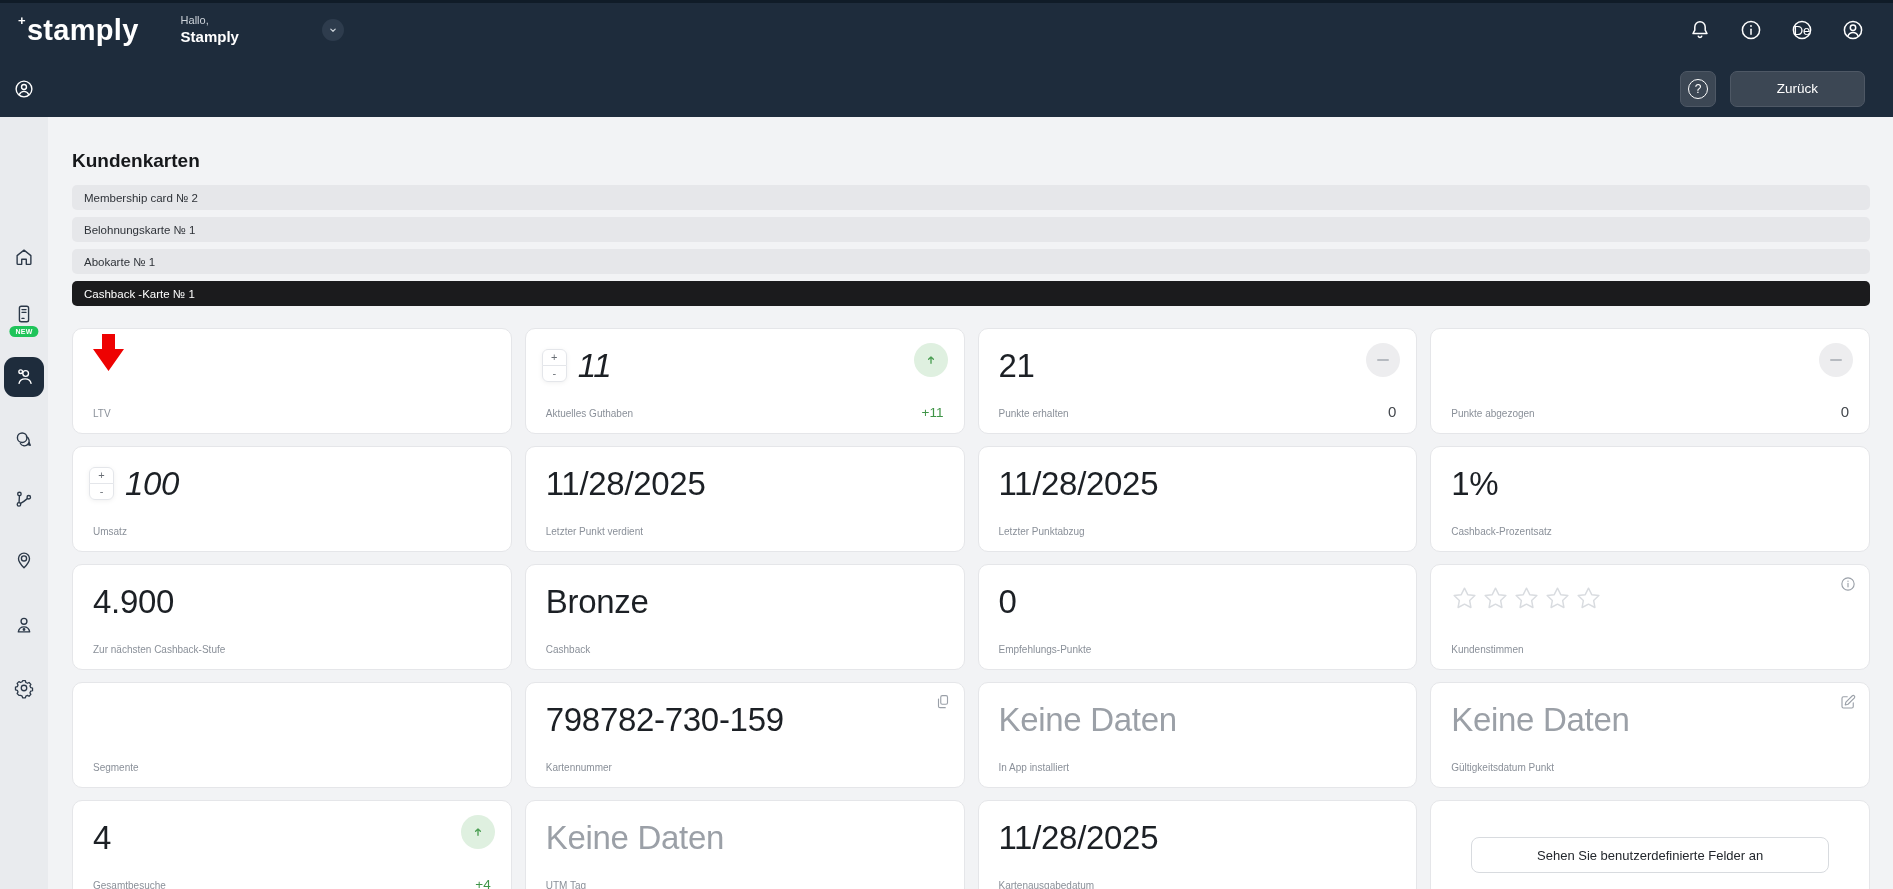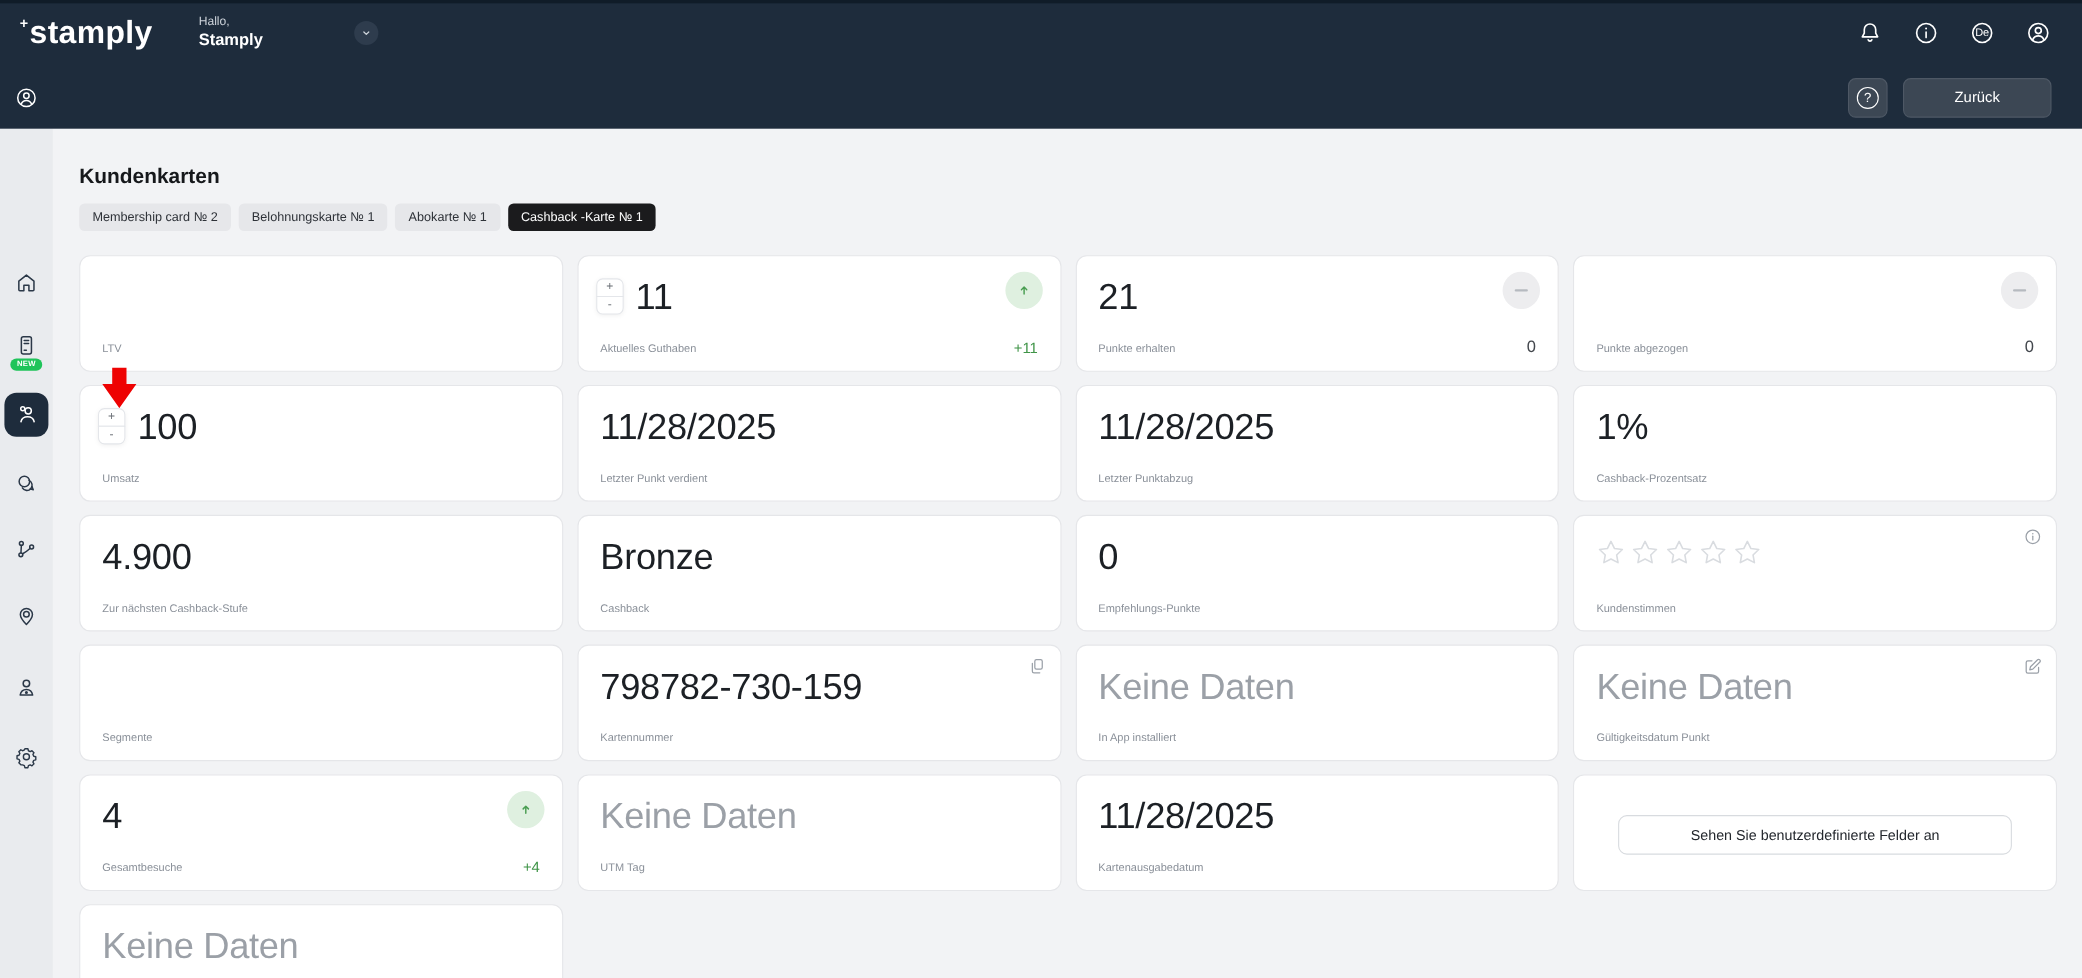--- a/index.html
+++ b/index.html
@@ -17,21 +17,21 @@
   .hrow1 { height:60px; display:flex; align-items:center; padding:0 28px 0 18px; }
   .logo { color:#fff; font-size:29px; font-weight:700; letter-spacing:.3px; display:flex; align-items:flex-start; line-height:1; }
   .logo .plus { font-size:13px; font-weight:700; margin-right:1px; margin-top:-2px; }
   .greeting { margin-left:42px; line-height:1.25; }
   .greeting .small { font-size:11px; color:#cdd3da; }
   .greeting .name { font-size:15px; font-weight:700; color:#fff; }
   .chev-btn { margin-left:83px; width:22px; height:22px; border-radius:50%; background:#2e3c4d; border:none; color:#cdd3da; display:grid; place-items:center; padding:0; cursor:pointer; }
   .hicons { margin-left:auto; display:flex; align-items:center; gap:27px; color:#fff; }
   .hicon { width:24px; height:24px; color:#fff; background:none; border:none; padding:0; cursor:pointer; }
   .lang-badge { position:relative; }
-  .lang-badge .txt { position:absolute; inset:0; display:grid; place-items:center; font-size:10px; color:#fff; }
+  .lang-badge .txt { position:absolute; inset:0; display:grid; place-items:center; font-size:13px; color:#fff; }
 
   .hrow2 { height:57px; display:flex; align-items:center; padding:0 28px 0 13px; }
   .person-ico { width:22px; height:22px; color:#fff; }
   .ttabs { display:flex; gap:24px; margin-left:37px; }
   .tbtn { height:36px; padding:0 24px; border-radius:7px; font-size:13.5px; cursor:pointer;
           font-family:inherit; display:flex; align-items:center; }
   .tbtn.active { background:#fff; color:#222b35; border:1px solid #fff; }
   .tbtn.dark { background:#3c4754; color:#fff; border:1px solid #4e5865; }
   .r2right { margin-left:auto; display:flex; gap:14px; align-items:center; }
   .help-btn { width:36px; height:36px; background:#3c4754; border:1px solid #4e5865; border-radius:7px; display:grid; place-items:center; cursor:pointer; }
@@ -41,31 +41,31 @@
   
   .sidebar { position:absolute; top:117px; left:0; width:48px; bottom:0; background:#e9ebee; z-index:10; }
   .s-item { position:absolute; left:50%; transform:translateX(-50%); width:22px; height:22px; color:#2b3848; cursor:pointer; background:none; border:none; padding:0; }
   .s-active { position:absolute; left:4px; top:240px; width:40px; height:40px; background:#1e2c3c; border-radius:11px; display:grid; place-items:center; color:#fff; cursor:pointer; border:none; padding:0; }
   .s-active svg { width:22px; height:22px; }
   .new-badge { position:absolute; left:50%; transform:translateX(-50%); top:209px; background:#1fc45a; color:#fff; font-size:7px; font-weight:700; letter-spacing:.3px; padding:2px 6px; border-radius:7px; }
 
   
   .main { position:absolute; left:48px; top:117px; right:0; bottom:0; background:#f2f3f5; padding:24px 23px 0 24px; overflow:hidden; }
   .page-title { font-size:19px; font-weight:700; color:#16181b; margin:9px 0 0; }
-  .chips { display:flex; gap:7px; margin-top:13px; }
+  .chips { display:flex; gap:7px; margin-top:13px;flex-direction:column; }
   .chip { height:25px; padding:0 12px; font-size:11.5px; border-radius:5px; background:#e6e7ea; color:#2e3238; display:flex; align-items:center; border:none; cursor:pointer; font-family:inherit; white-space:nowrap; }
   .chip.active { background:#1b1b1d; color:#fff; }
 
   .grid { margin-top:22px; display:grid; grid-template-columns:repeat(4,1fr); gap:12px 13px; }
   .card { background:#fff; border:1px solid #e5e6e9; border-radius:10px; height:106px; position:relative; padding:16px 20px 12px; }
   .val { font-size:33px; font-weight:500; color:#1c2025; letter-spacing:-.3px; margin-top:2px; line-height:1.15; white-space:pre; }
   .val.muted { color:#9ba0a7; font-weight:400; }
   .val.danger { color:#f51a38; font-weight:400; }
   .lbl { position:absolute; left:20px; bottom:14px; font-size:10px; color:#8a9099; }
-  .has-stepper .val { margin-left:32px; }
+  .has-stepper .val { margin-left:32px;font-style:italic; }
   .stepper { position:absolute; left:16px; top:20px; width:25px; filter:drop-shadow(0 1px 2px rgba(0,0,0,.06)); }
   .stepper button { display:block; width:25px; height:17px; border:1px solid #e4e6ea; background:#fff; color:#6a6f76; font-size:11px; line-height:1; padding:0; cursor:pointer; }
   .stepper .plus { border-radius:6px 6px 0 0; }
   .stepper .minus { border-radius:0 0 6px 6px; margin-top:-1px; }
   .badge { position:absolute; top:14px; right:16px; width:34px; height:34px; border-radius:50%; display:grid; place-items:center; }
   .badge.up { background:#dff0e0; color:#4a9e52; }
   .badge.neutral { background:#ededef; color:#b6bac0; }
   .badge .dash { width:12px; height:2px; background:currentColor; border-radius:1px; }
   .delta { position:absolute; right:20px; bottom:13px; font-size:13.5px; }
   .delta.up { color:#3f9447; }

